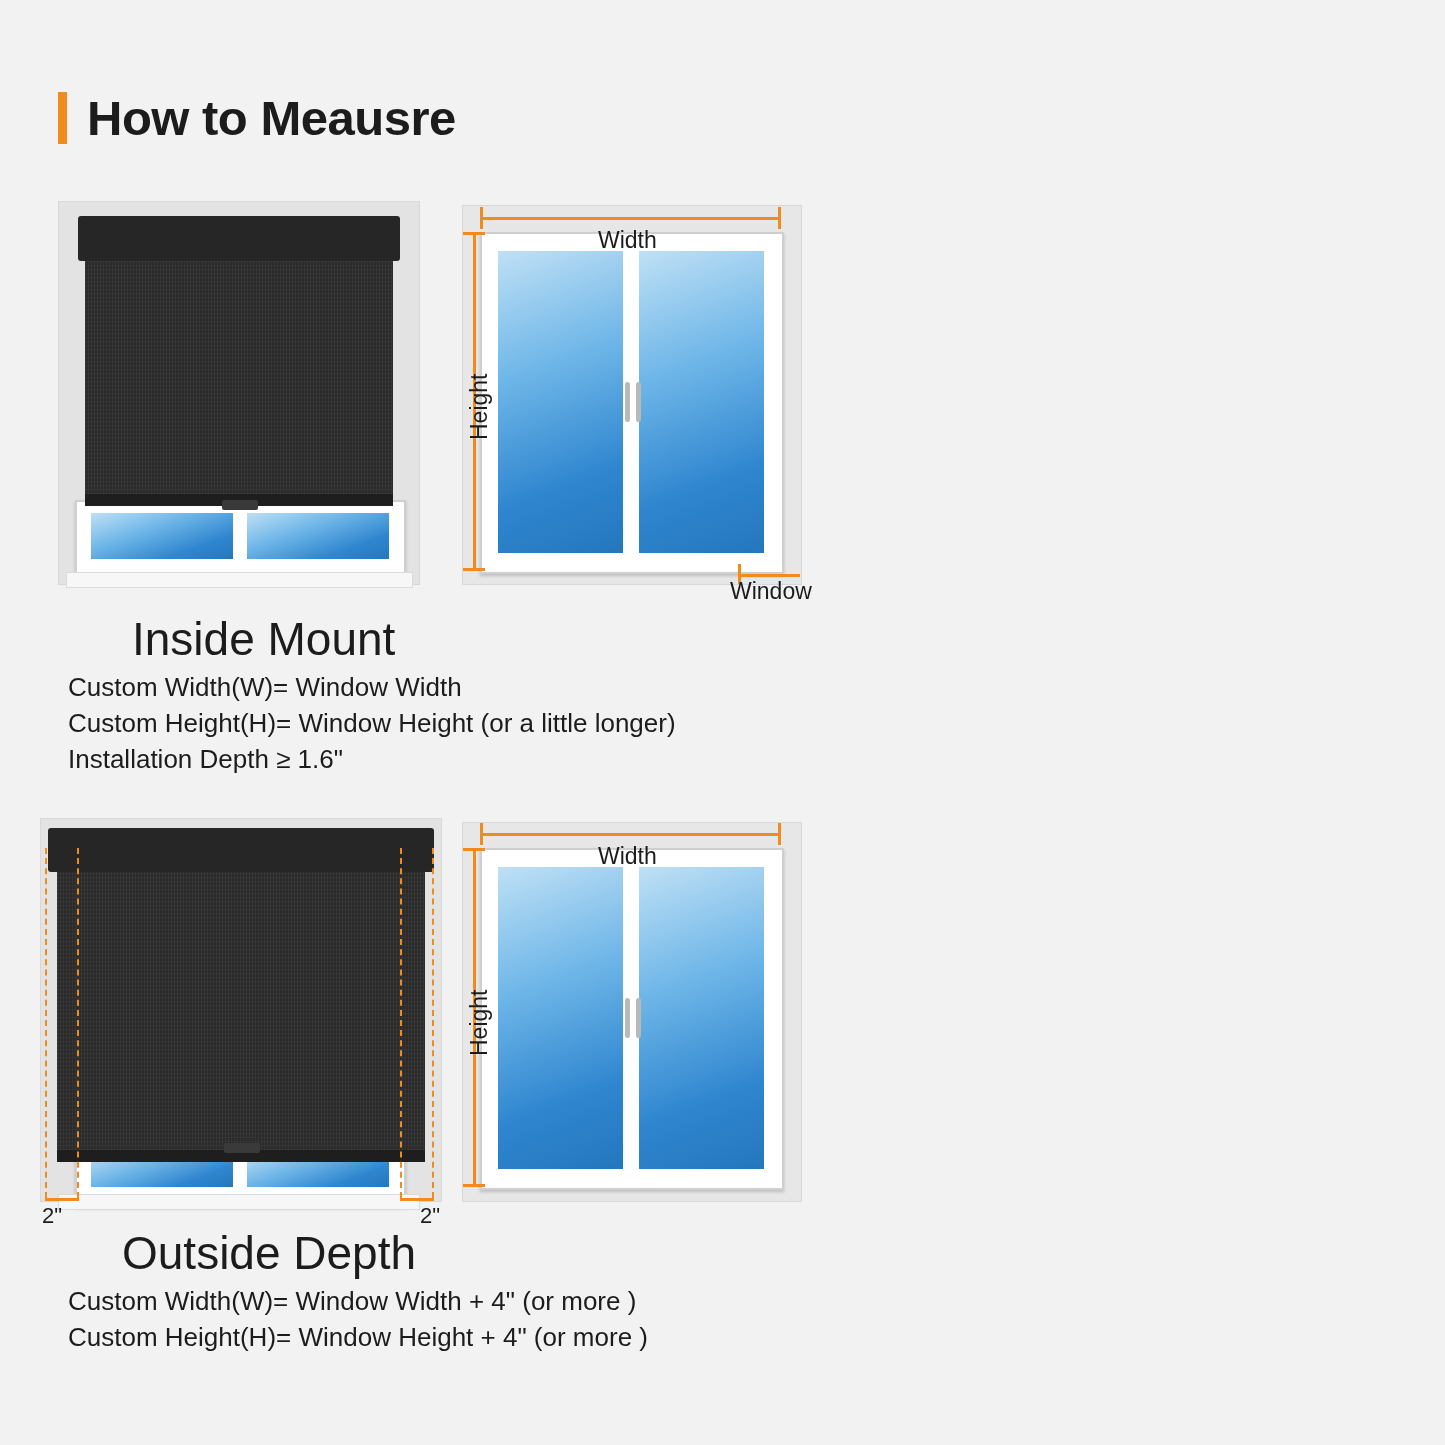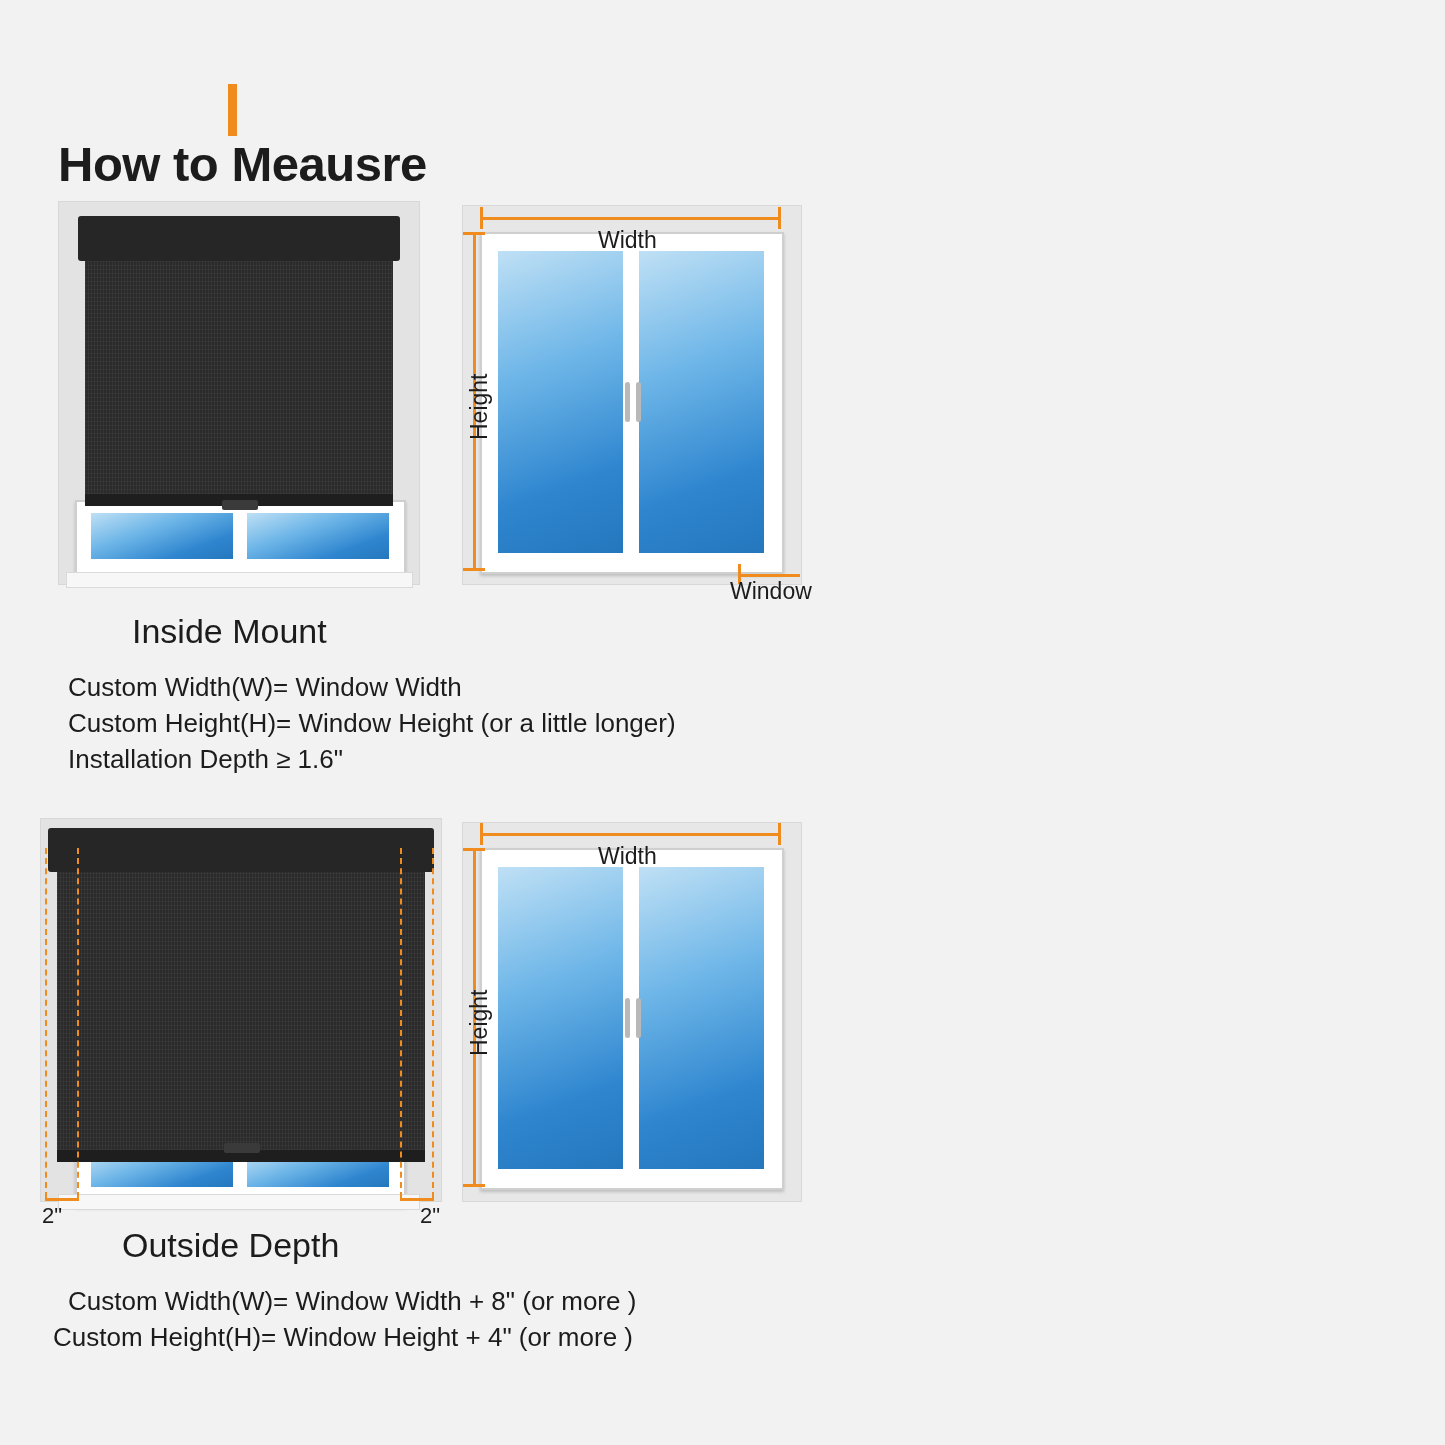--- a/index.html
+++ b/index.html
@@ -44,26 +44,26 @@
     margin-right: 20px;
     flex: none;
   }
   .heading .txt {
     font-size: 49px;
     font-weight: bold;
     color: #1c1c1c;
     letter-spacing: -0.5px;
     white-space: nowrap;
   }
-  #heading-left { left: 58px; top: 84px; flex-direction: column; }
+  #heading-left { left: 58px; top: 90px; }
 
   
   .mount-title {
     position: absolute;
-    font-size: 34px;
+    font-size: 46px;
     color: #1c1c1c;
     font-weight: normal;
   }
   .spec-line {
     position: absolute;
     font-size: 26px;
     color: #1c1c1c;
     white-space: nowrap;
   }
 
@@ -234,22 +234,22 @@
       <div class="tick-v" style="left:778px; top:823px; height:22px;"></div>
       <div class="meas-label" style="left:598px; top:843px;">Width</div>
 
       <div class="arrow-line-v" style="left:473px; top:848px; height:338px;"></div>
       <div class="tick-h" style="left:463px; top:848px; width:22px;"></div>
       <div class="tick-h" style="left:463px; top:1184px; width:22px;"></div>
       <div class="meas-label vertical" style="left:466px; top:1056px;">Height</div>
     </div>
 
     <div class="mount-title" style="left:122px; top:1226px;">Outside Depth</div>
-    <div class="spec-line" style="left:68px; top:1286px;">Custom Width(W)= Window Width + 8" (or more )</div>
-    <div class="spec-line" style="left:53px; top:1322px;">Custom Height(H)= Window Height + 4" (or more )</div>
+    <div class="spec-line" style="left:68px; top:1286px;">Custom Width(W)= Window Width + 4" (or more )</div>
+    <div class="spec-line" style="left:68px; top:1322px;">Custom Height(H)= Window Height + 4" (or more )</div>
   </div>
 
   <div class="panel" id="right-panel">
 
     <div>
       
       
 
       
       

